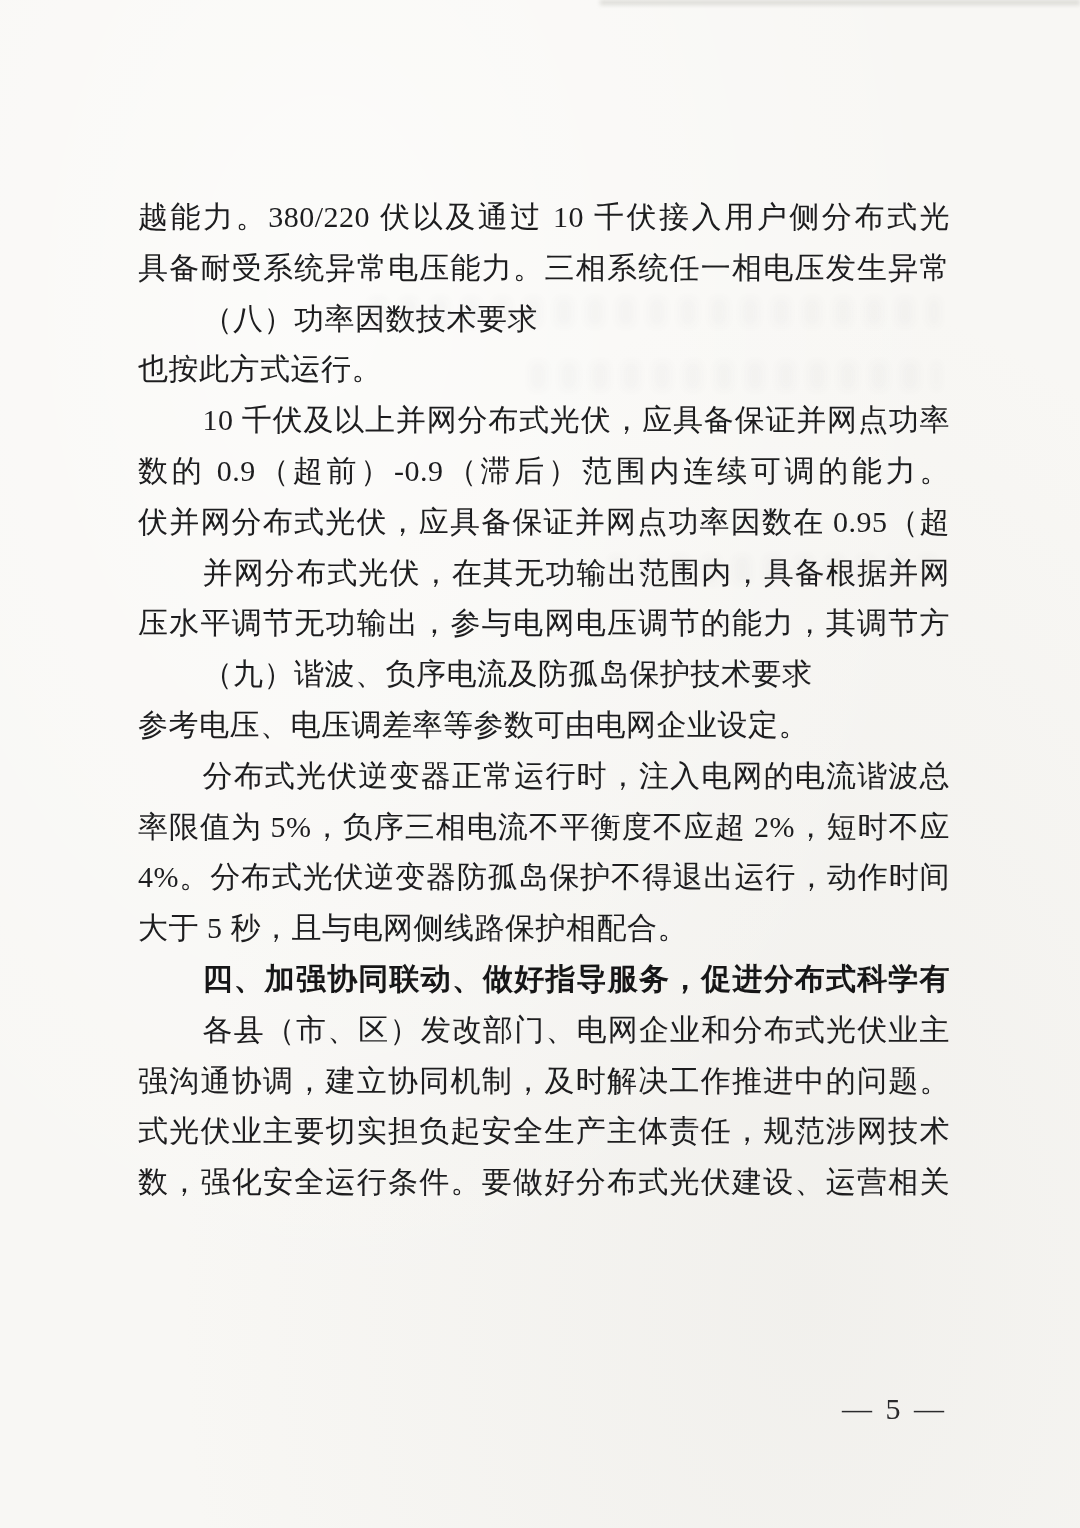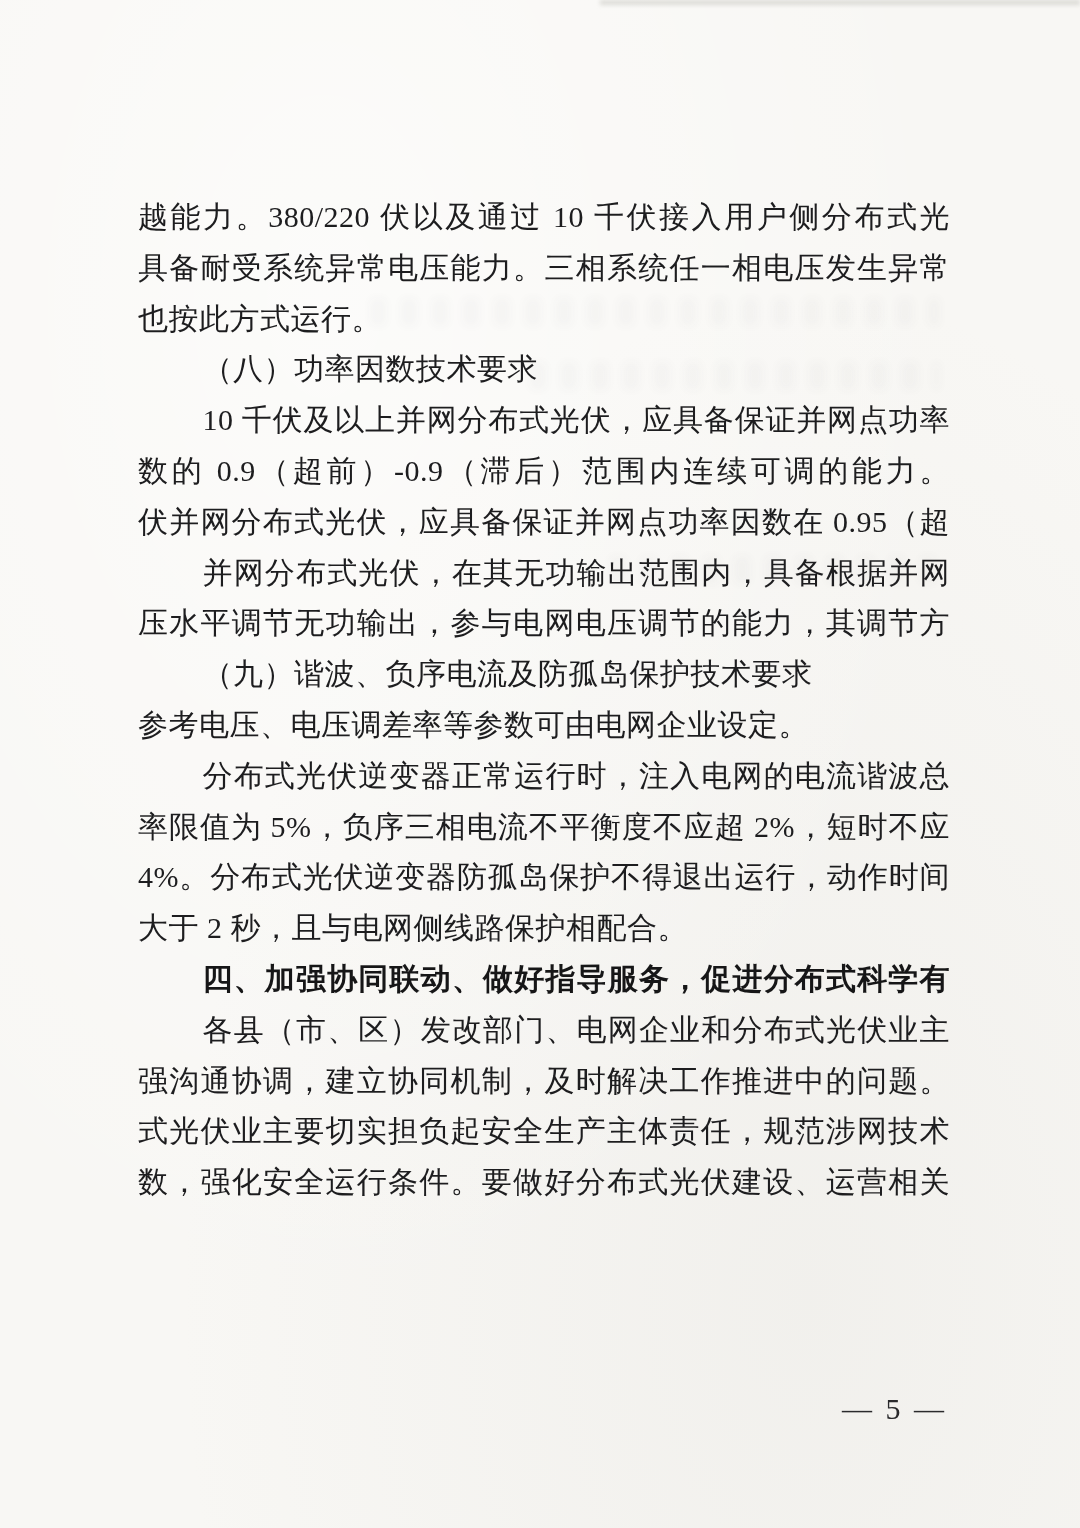--- a/index.html
+++ b/index.html
@@ -76,33 +76,33 @@
 </head>
 <body>
 
 <div class="page">
 
   <div class="scan-edge"></div>
 
   <div class="textblock">
     <div class="ln fill">越能力。380/220 伏以及通过 10 千伏接入用户侧分布式光伏，应</div>
     <div class="ln fill">具备耐受系统异常电压能力。三相系统任一相电压发生异常时，</div>
+    <div class="ln ind">（八）功率因数技术要求</div>
     <div class="ln">也按此方式运行。</div>
-    <div class="ln ind">（八）功率因数技术要求</div>
     <div class="ln ind fill">10 千伏及以上并网分布式光伏，应具备保证并网点功率因</div>
     <div class="ln fill">数的 0.9（超前）-0.9（滞后）范围内连续可调的能力。380/220</div>
     <div class="ln fill">伏并网分布式光伏，应具备保证并网点功率因数在 0.95（超前）</div>
     <div class="ln ind fill">并网分布式光伏，在其无功输出范围内，具备根据并网点电</div>
     <div class="ln fill">压水平调节无功输出，参与电网电压调节的能力，其调节方式和</div>
     <div class="ln ind">（九）谐波、负序电流及防孤岛保护技术要求</div>
     <div class="ln">参考电压、电压调差率等参数可由电网企业设定。</div>
     <div class="ln ind fill">分布式光伏逆变器正常运行时，注入电网的电流谐波总畸变</div>
     <div class="ln fill">率限值为 5%，负序三相电流不平衡度不应超 2%，短时不应超</div>
     <div class="ln fill">4%。分布式光伏逆变器防孤岛保护不得退出运行，动作时间不</div>
-    <div class="ln">大于 2 秒，且与电网侧线路保护相配合。</div>
+    <div class="ln">大于 5 秒，且与电网侧线路保护相配合。</div>
     <div class="ln ind fill hei">四、加强协同联动、做好指导服务，促进分布式科学有序安</div>
     <div class="ln ind fill">各县（市、区）发改部门、电网企业和分布式光伏业主要加</div>
     <div class="ln fill">强沟通协调，建立协同机制，及时解决工作推进中的问题。分布</div>
     <div class="ln fill">式光伏业主要切实担负起安全生产主体责任，规范涉网技术参</div>
     <div class="ln fill">数，强化安全运行条件。要做好分布式光伏建设、运营相关主体</div>
   </div>
 
   <div class="smudge s1"></div>
   <div class="smudge s2"></div>
   <div class="smudge s3"></div>

